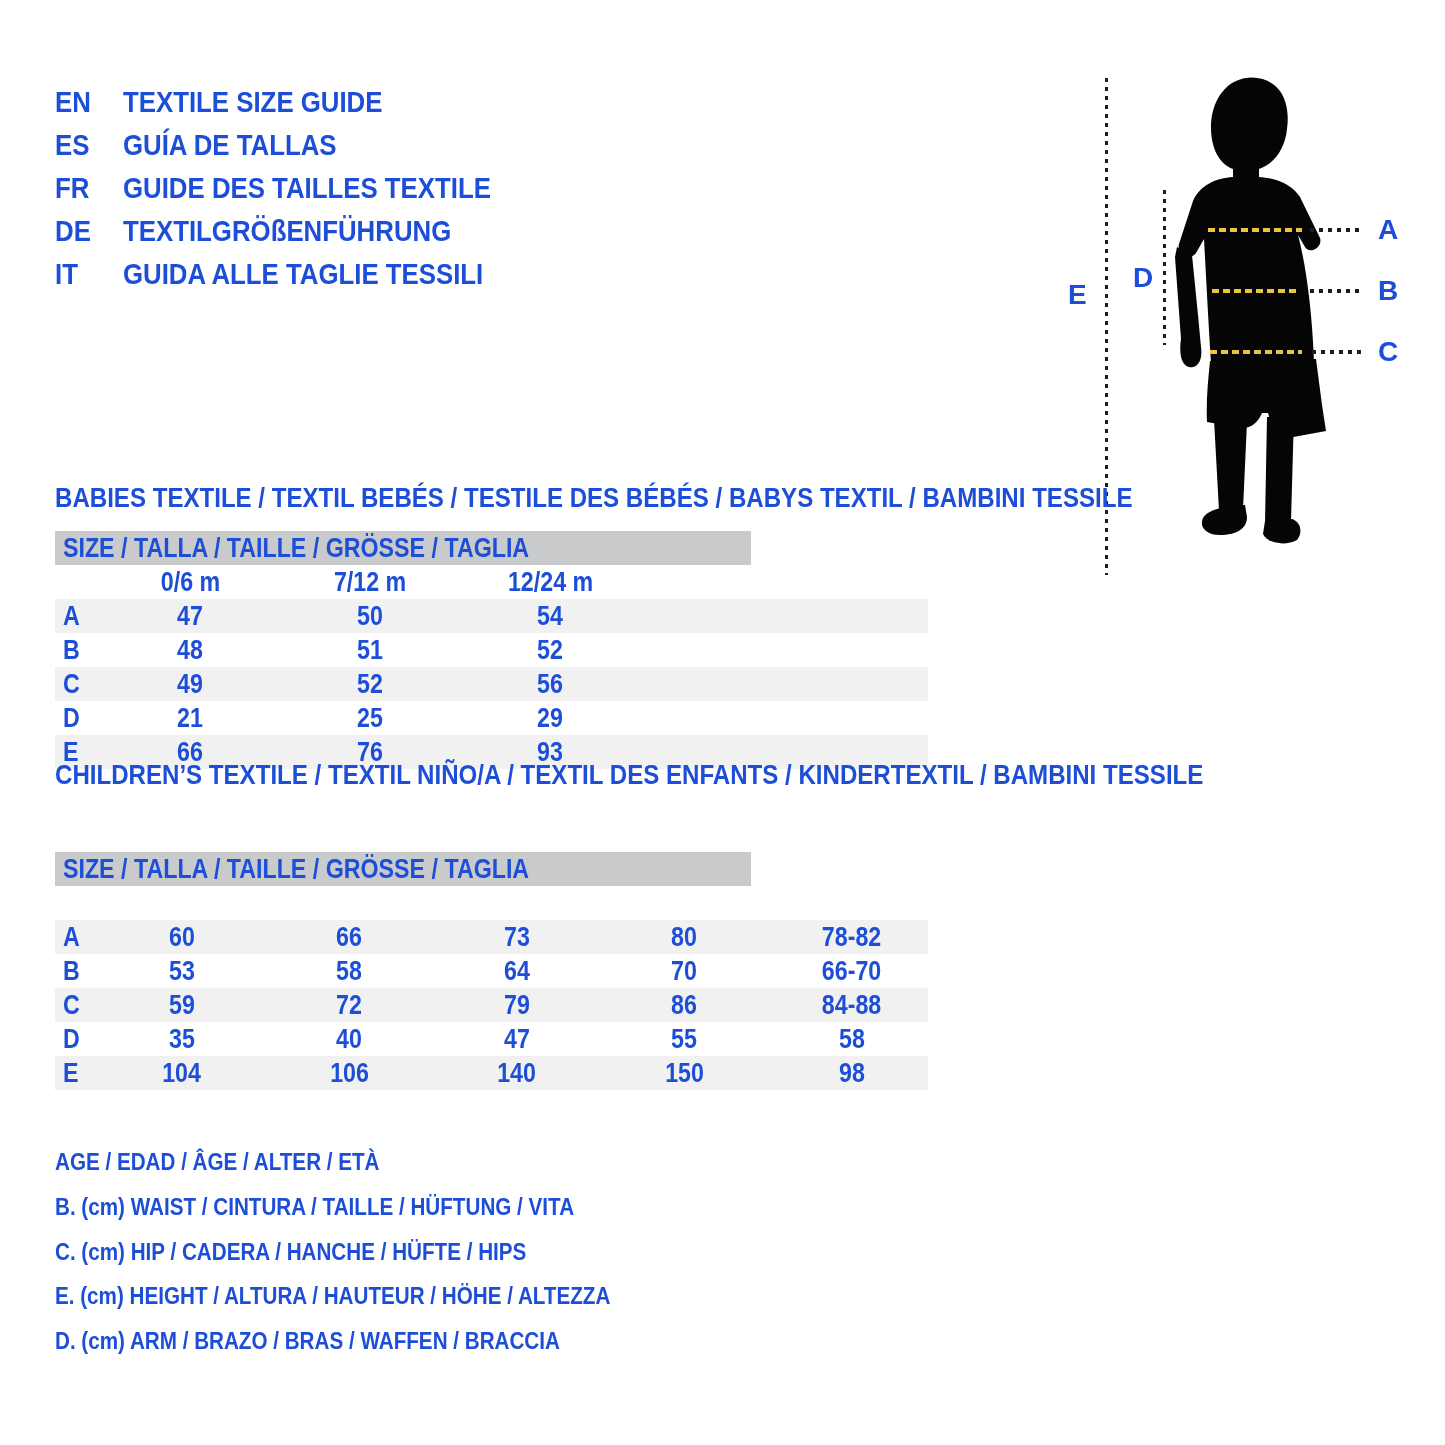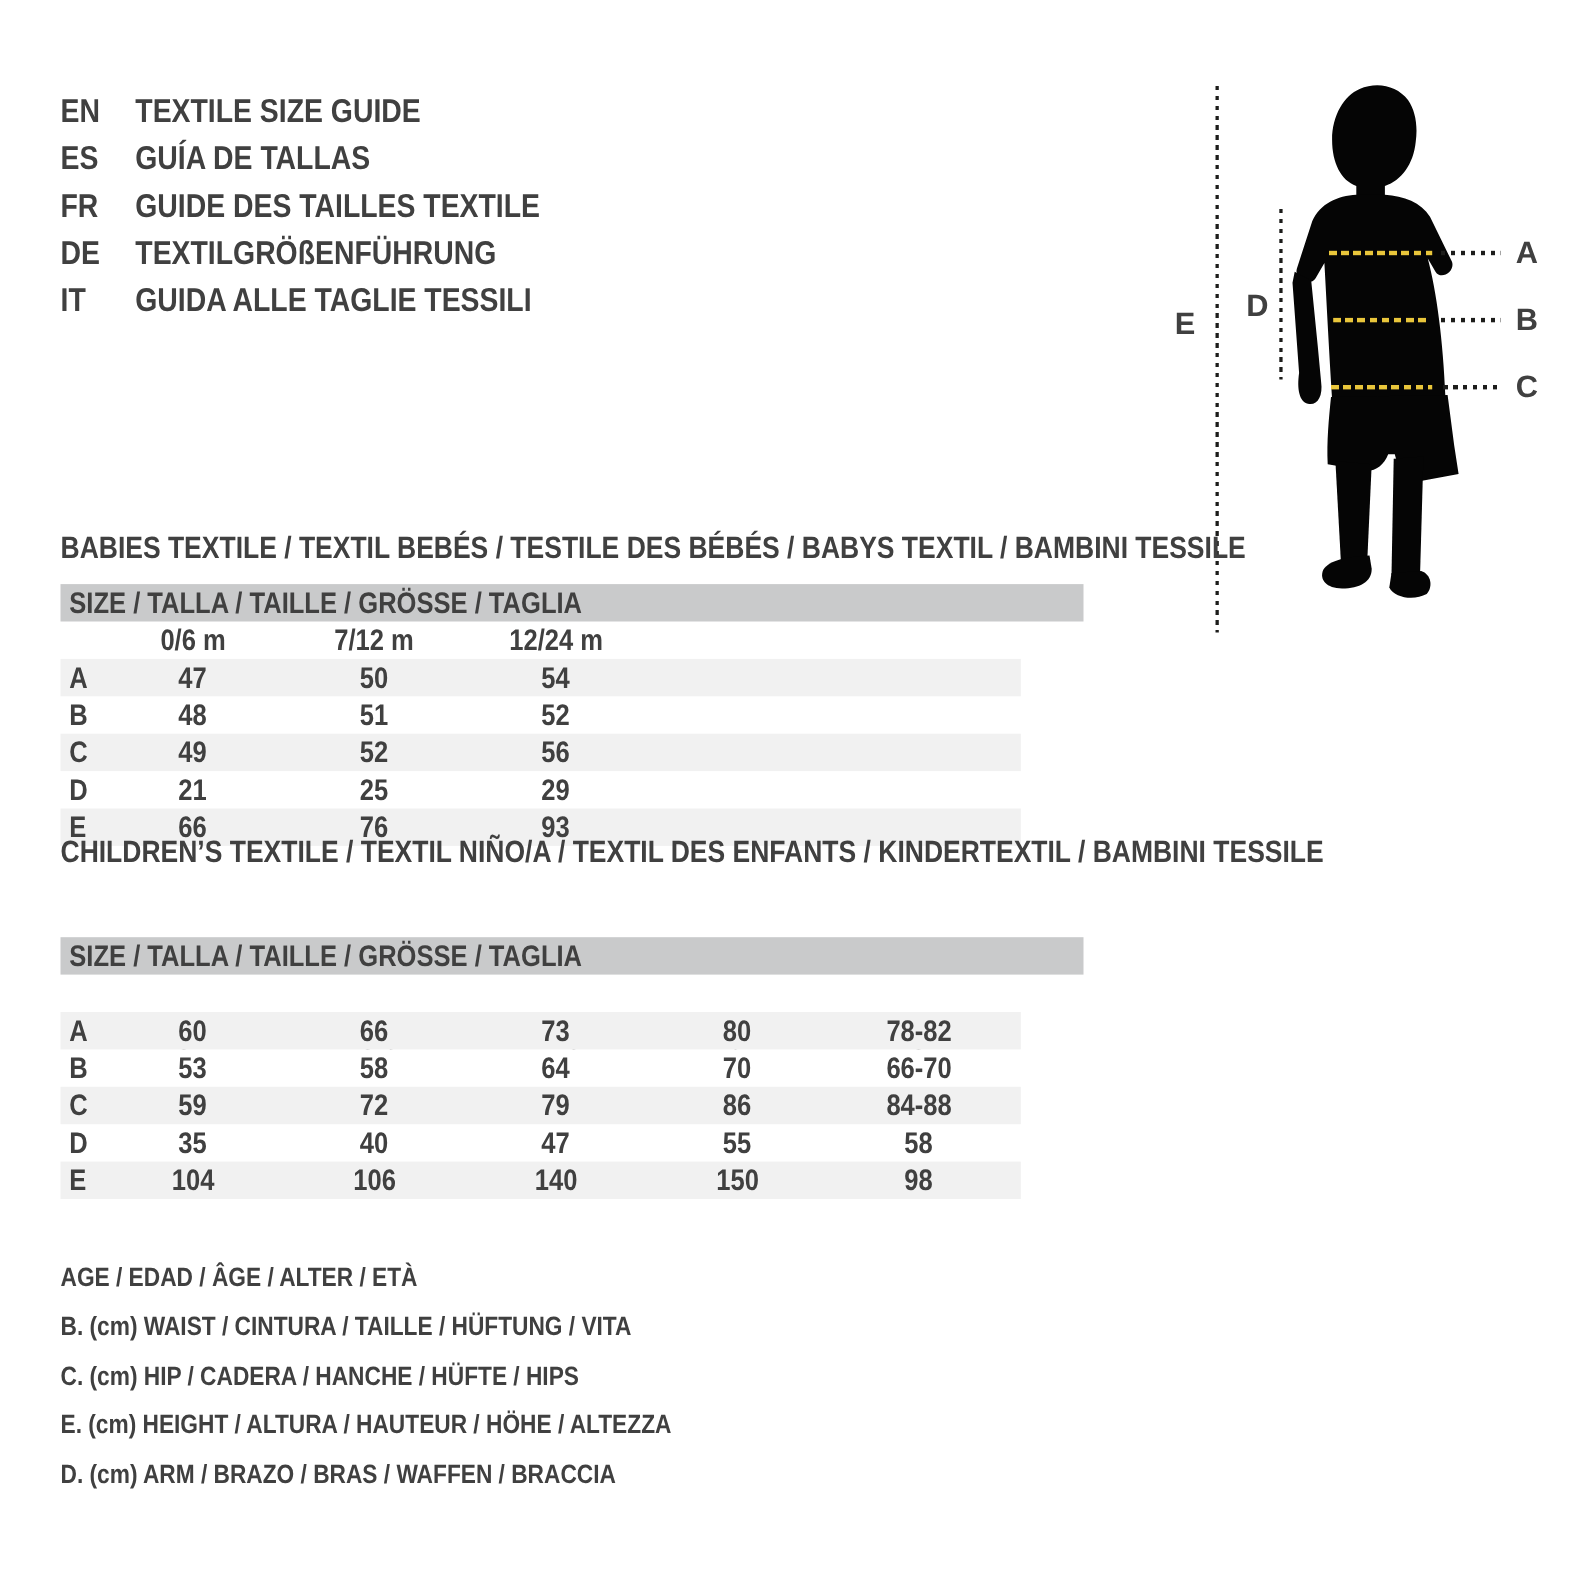--- a/index.html
+++ b/index.html
@@ -1,38 +1,38 @@
 <!DOCTYPE html>
 <html><head>
 <meta charset="utf-8">
 <style>
   html,body{margin:0;padding:0;background:#fff;}
   .page{position:relative;width:1445px;height:1445px;background:#ffffff;overflow:hidden;
-        font-family:"Liberation Sans","DejaVu Sans",sans-serif;color:#404040;}
+        font-family:"Liberation Sans","DejaVu Sans",sans-serif;color:#1d4ed8;}
   .lx{display:inline-block;transform:scaleX(.86);transform-origin:0 50%;white-space:nowrap;font-weight:bold;}
   .cx{display:inline-block;transform:scaleX(.86);transform-origin:50% 50%;white-space:nowrap;font-weight:bold;}
 
   
   .lang{position:absolute;left:55px;top:80px;}
   .lang-row{position:relative;height:43px;font-size:30px;line-height:43px;}
   .lang-row .code{position:absolute;left:0;top:0;}
   .lang-row .ltitle{position:absolute;left:68px;top:0;}
 
   
   .sil{position:absolute;left:1170px;top:75px;}
   .vdots{position:absolute;width:3px;background:repeating-linear-gradient(to bottom,#1d1d1b 0 4px,transparent 4px 9px);}
   .ydash{position:absolute;height:4px;background:repeating-linear-gradient(to right,#e9c63b 0 7px,transparent 7px 11px);}
   .bdots{position:absolute;height:4px;background:repeating-linear-gradient(to right,#1d1d1b 0 4px,transparent 4px 9px);}
   .figlabel{position:absolute;font-size:28px;font-weight:bold;line-height:28px;}
 
   
   .sect-title{position:absolute;left:55px;font-size:28px;line-height:30px;text-align:right;}
-  .sizebar{position:absolute;left:55px;width:930px;height:34px;background:#c9cacb;
+  .sizebar{position:absolute;left:55px;width:696px;height:34px;background:#c9cacb;
            font-size:27px;line-height:34px;padding-left:8px;box-sizing:border-box;}
-  .trow{position:absolute;left:55px;width:873px;height:34px;font-size:27px;line-height:34px;display:flex;}
+  .trow{position:absolute;left:55px;width:873px;height:34px;font-size:27px;line-height:34px;display:flex;gap:15px;}
   .trow.stripe{background:#f1f1f1;}
   .lettercell{width:38px;padding-left:8px;box-sizing:border-box;text-align:left;}
   .dcell{width:165px;text-align:center;}
 
   
   .legend{position:absolute;left:55px;top:1140px;}
   .legend-line{height:44.8px;font-size:24px;line-height:44.8px;}
 </style>
 </head>
 <body>

